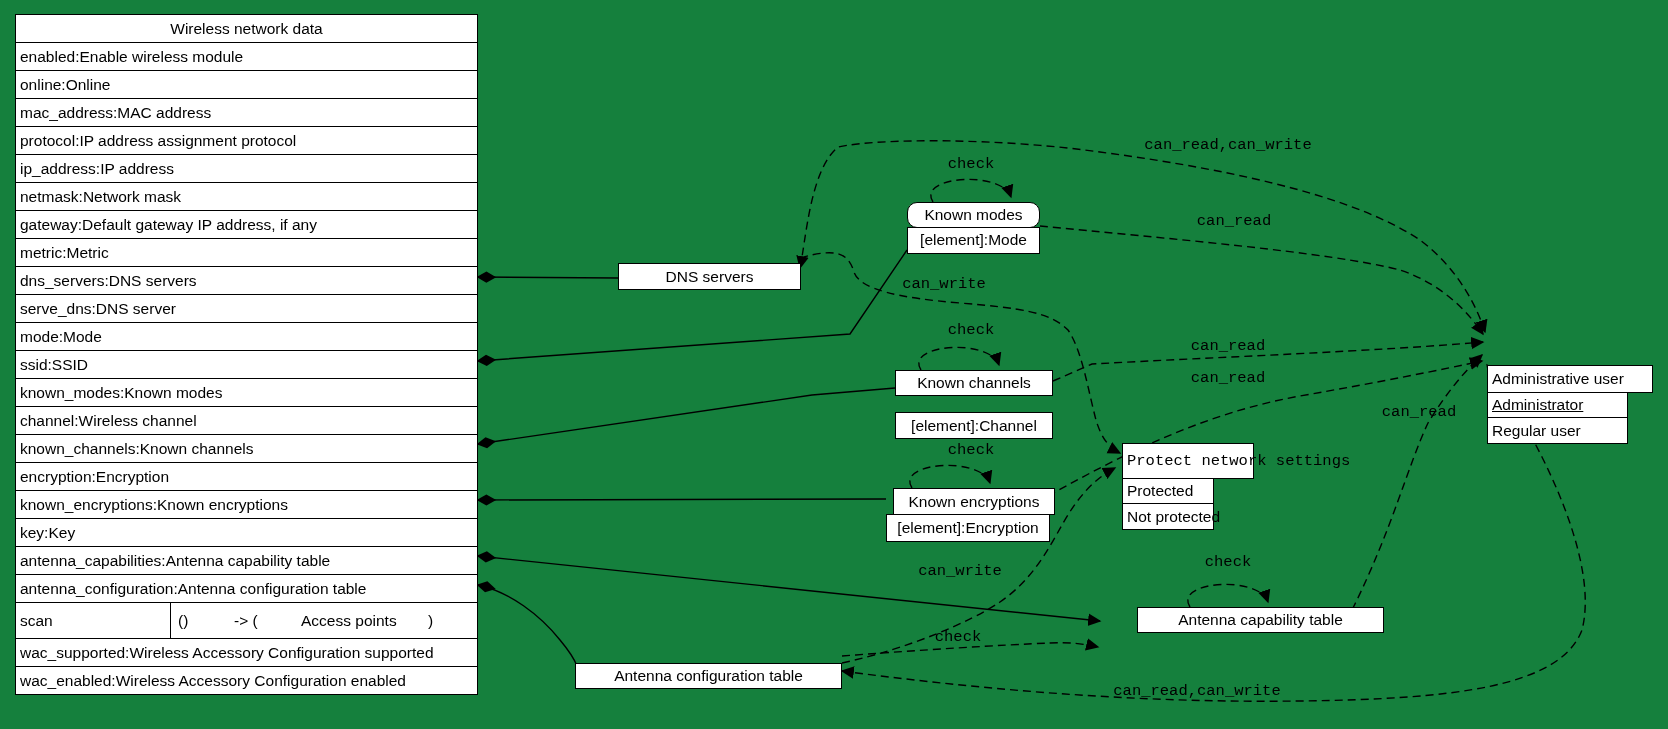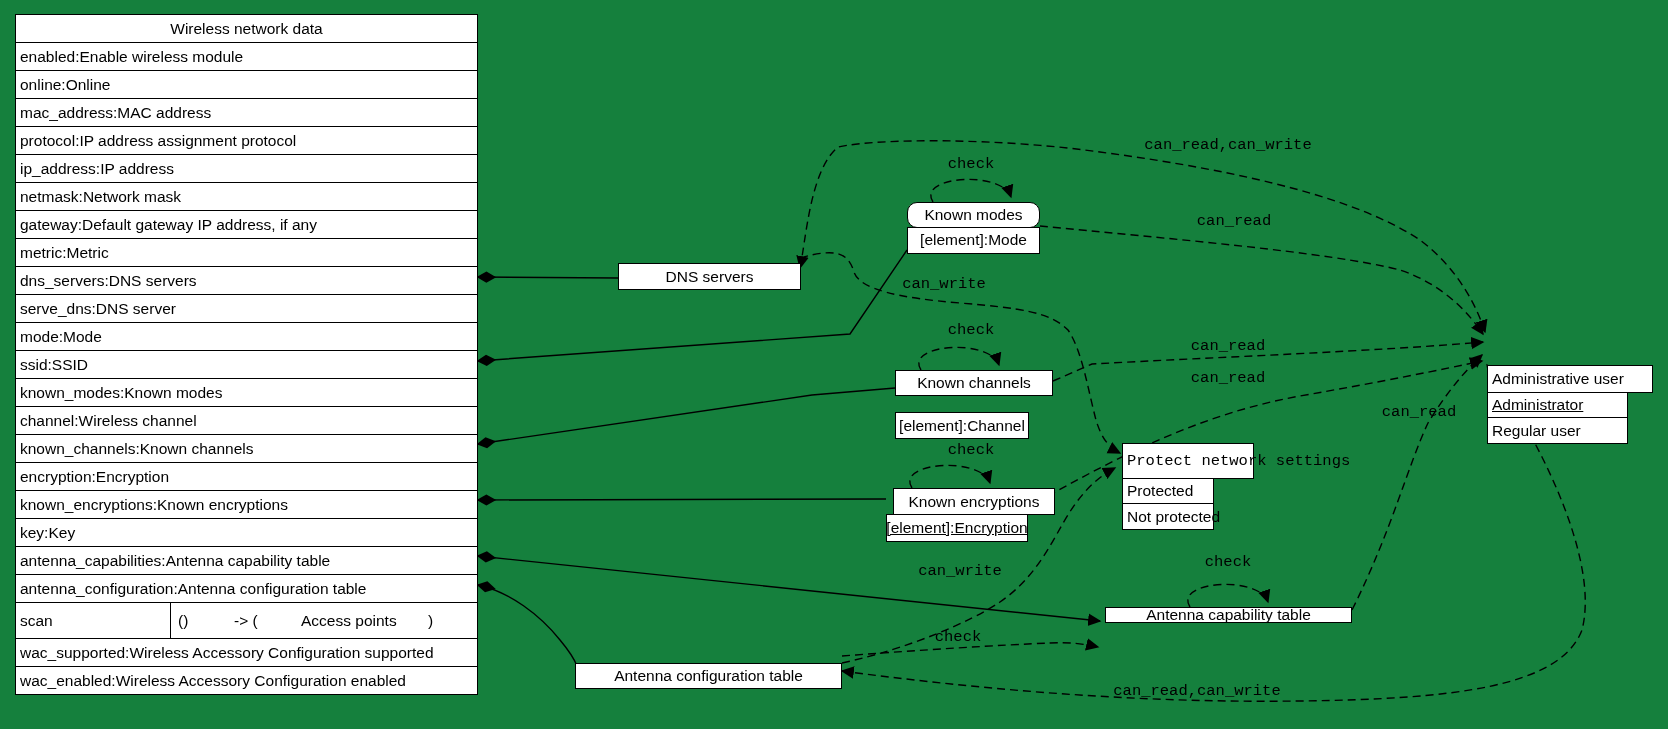--- a/index.html
+++ b/index.html
@@ -109,36 +109,36 @@
     <div class="hdr" style="width:183px;height:27px;">DNS servers</div>
   </div>
 
   <div class="node" style="left:907px;top:202px;">
     <div class="hdr" style="width:133px;height:26px;border-radius:10px;">Known modes</div>
     <div class="nrow" style="width:133px;height:27px;">[element]:Mode</div>
   </div>
 
   <div class="node" style="left:895px;top:370px;">
     <div class="hdr" style="width:158px;height:26px;">Known channels</div>
-    <div class="nrow" style="width:134px;height:27px;margin-top:16px;">[element]:Channel</div>
+    <div class="nrow" style="width:158px;height:27px;margin-top:16px;">[element]:Channel</div>
   </div>
 
   <div class="node" style="left:886px;top:488px;">
     <div class="hdr" style="width:162px;height:27px;margin-left:7px;">Known encryptions</div>
-    <div class="nrow" style="width:142px;height:28px;text-decoration:underline;">[element]:Encryption</div>
+    <div class="nrow" style="width:164px;height:28px;">[element]:Encryption</div>
   </div>
 
   <div class="node" style="left:1122px;top:443px;">
     <div class="hdr la" style="width:132px;height:36px;font-family:Liberation Mono, monospace;">Protect network settings</div>
     <div class="nrow la" style="width:92px;height:27px;">Protected</div>
     <div class="nrow la" style="width:92px;height:27px;">Not protected</div>
   </div>
 
   <div class="node" style="left:1105px;top:607px;">
-    <div class="hdr" style="width:247px;height:16px;">Antenna capability table</div>
+    <div class="hdr" style="width:247px;height:26px;margin-left:32px;">Antenna capability table</div>
   </div>
 
   <div class="node" style="left:575px;top:663px;">
     <div class="hdr" style="width:267px;height:26px;">Antenna configuration table</div>
   </div>
 
   <div class="node" style="left:1487px;top:329px;margin-top:36px;">
     <div class="hdr la" style="width:166px;height:28px;">Administrative user</div>
     <div class="nrow la" style="width:141px;height:27px;text-decoration:underline;">Administrator</div>
     <div class="nrow la" style="width:141px;height:27px;">Regular user</div>

